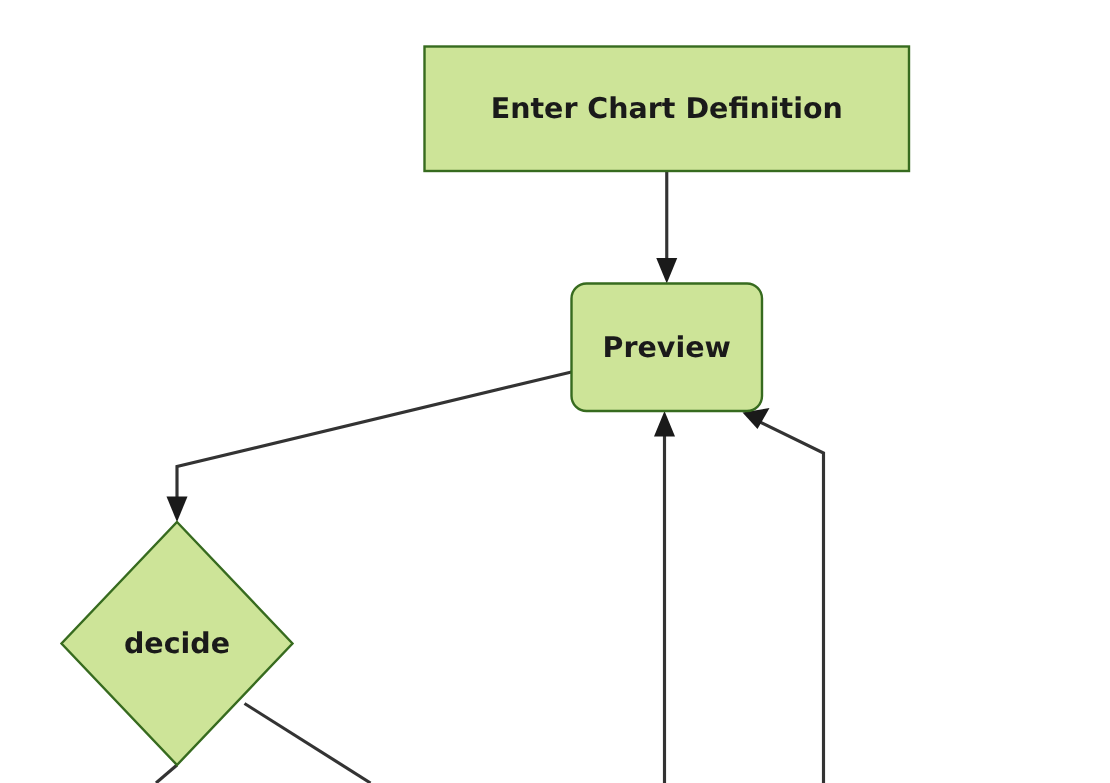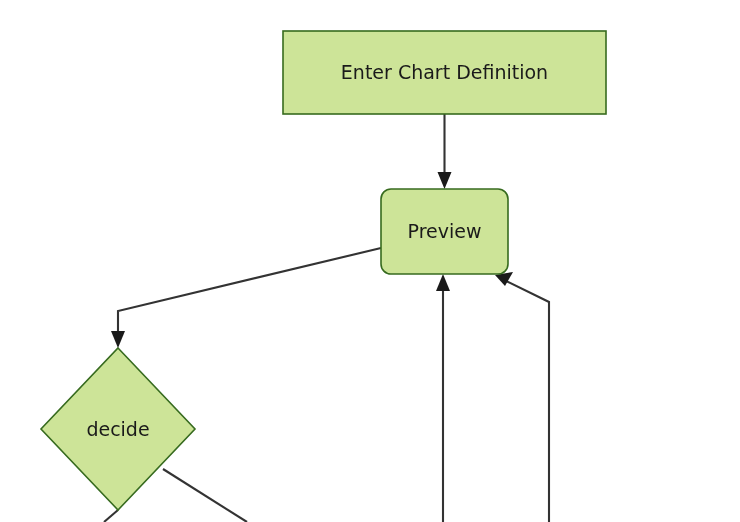--- a/index.html
+++ b/index.html
@@ -11,20 +11,21 @@
     width: 740px;
     height: 522px;
     overflow: hidden;
     font-family: "DejaVu Sans", "Liberation Sans", sans-serif;
   }
   #diagram-root {
     position: relative;
     width: 740px;
     height: 522px;
     background: #ffffff;
+    font-weight: bold;
   }
   #flow-svg {
     position: absolute;
     top: 0;
     left: 0;
     width: 740px;
     height: 522px;
   }
   .node-shape {
     fill: #cde498;

